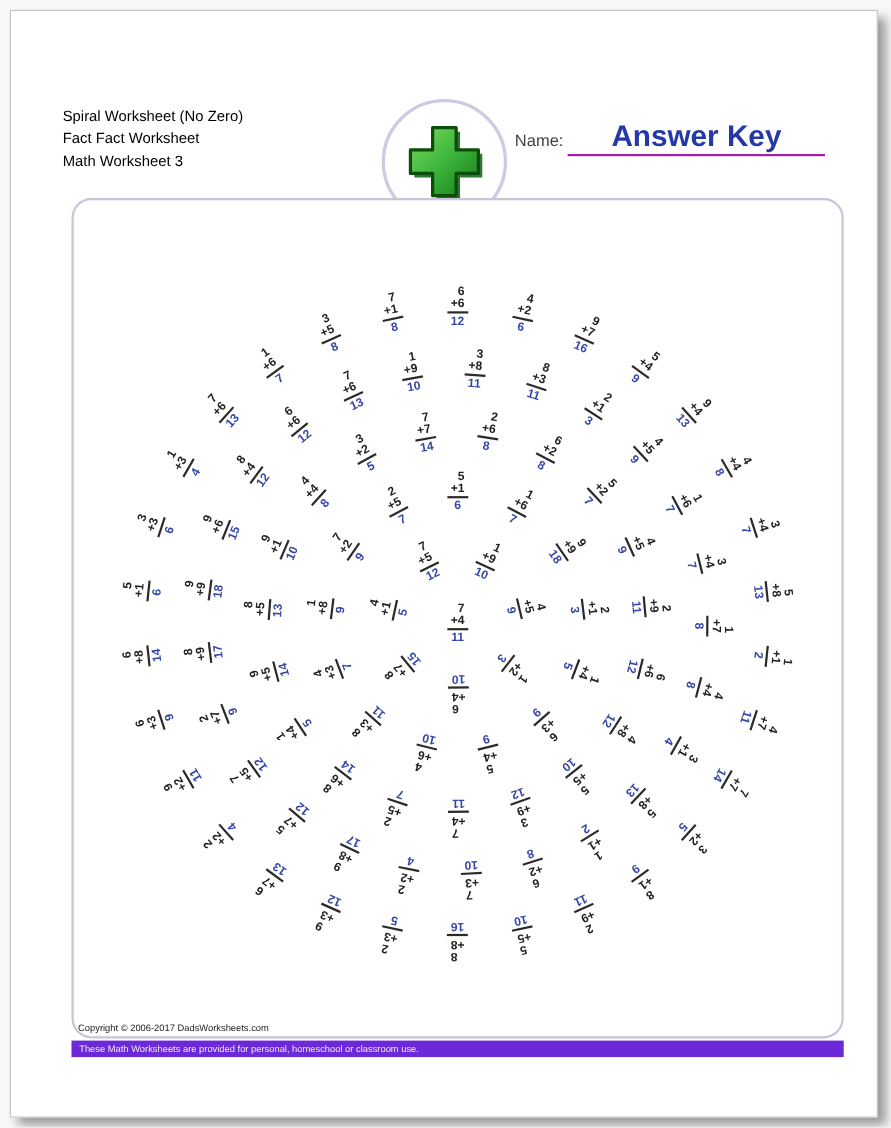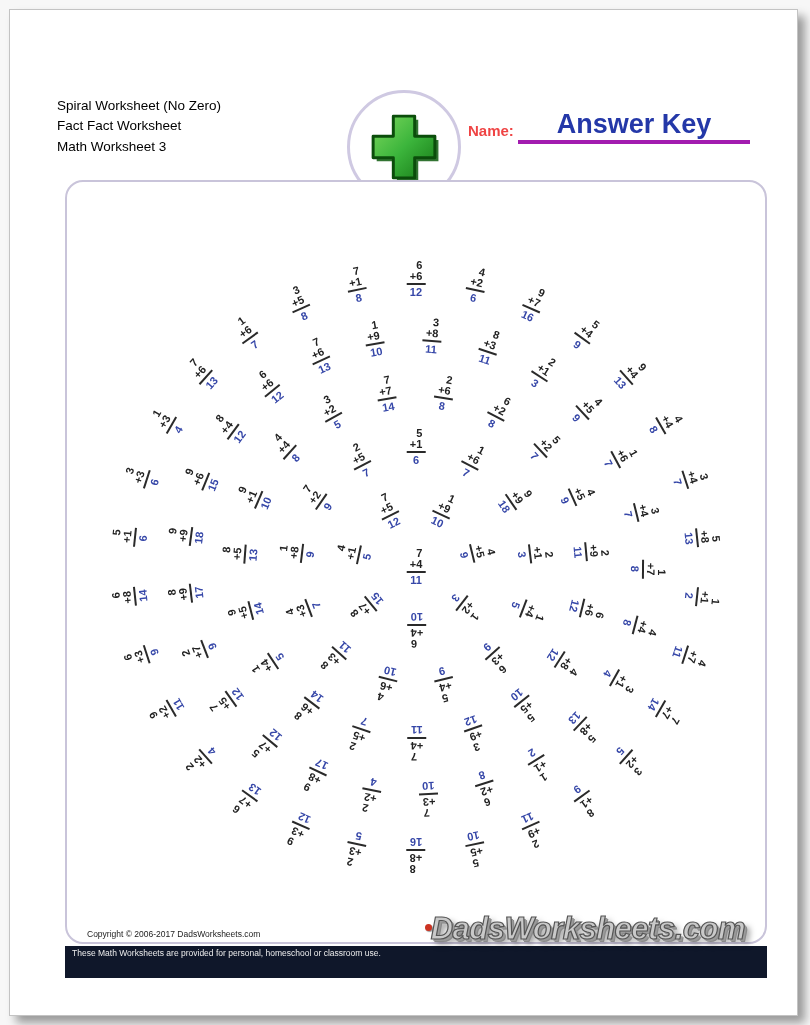--- a/index.html
+++ b/index.html
@@ -10,38 +10,38 @@
     box-shadow:7px 7px 9px rgba(0,0,0,0.38);
   }
   
   .header-block { position:absolute; left:47px; top:86px; font-size:13.5px; color:#000; line-height:1.5; }
   .plus-badge {
     position:absolute; left:337px; top:80px; width:108px; height:108px;
     border:3px solid #cfc9e2; border-radius:50%;
     background:#fff; display:flex; align-items:center; justify-content:center;
   }
   .name-row { position:absolute; left:458px; top:100px; width:282px; display:flex; align-items:flex-end; }
-  .name-label { font-weight:bold; font-size:15px; color:#ef4444; padding-bottom:5px; margin-right:4px; }
-  .name-line { flex:1; border-bottom:4px solid #a21caf; text-align:center; }
+  .name-label { font-weight:normal; font-size:15px; color:#404040; padding-bottom:5px; margin-right:4px; }
+  .name-line { flex:1; border-bottom:2px solid #a21caf; text-align:center; }
   .answer-key { font-size:27px; font-weight:bold; color:#2438a8; line-height:1.05; display:inline-block; padding-bottom:2px; }
   
   .sheet-box {
     position:absolute; left:55px; top:170px; width:698px; height:760px;
     border:2px solid #c9c4da; border-radius:18px; background:#fff;
   }
   .spiral { position:absolute; left:0; top:0; width:100%; height:100%; }
   .prob { position:absolute; font-weight:bold; font-size:11px; line-height:11px; color:#222; }
   .prob .op  { text-align:right; padding:0 3px; white-space:nowrap; }
   .prob .op2 { border-bottom:2px solid #2a2a2a; padding-bottom:1px; }
   .prob .sum { text-align:center; color:#3647a8; padding-top:2px; }
   
-  .copyright { position:absolute; left:20px; bottom:3px; font-size:8.5px; color:#222; }
+  .copyright { position:absolute; left:4px; bottom:3px; font-size:8.5px; color:#222; }
   .terms-bar {
-    position:absolute; left:55px; top:936px; width:702px; height:32px;
-    background:#0f172a; color:#ececec; font-size:8.5px; line-height:15px;
+    position:absolute; left:55px; top:936px; width:702px; height:15px;
+    background:#6d28d9; color:#ececec; font-size:8.5px; line-height:15px;
     padding-left:7px; box-sizing:border-box;
   }
   .logo {
     position:absolute; right:52px; top:901px; z-index:5;
     font-size:31px; font-weight:bold; font-style:italic; letter-spacing:-0.5px;
     color:#c9c9c9; -webkit-text-stroke:1.2px #555;
     text-shadow:2px 2px 0 #9a9a9a, 3px 3px 0 #8a8a8a, 5px 5px 6px rgba(0,0,0,0.5);
   }
   .logo-dot {
     position:absolute; left:-6px; top:13px; width:7px; height:7px;
@@ -558,19 +558,15 @@
             <div class="op">7</div>
             <div class="op op2">+1</div>
             <div class="sum">8</div>
           </div>
         </div>
       <div class="copyright">Copyright © 2006-2017 DadsWorksheets.com</div>
     </div>
 
     <div class="terms-bar">These Math Worksheets are provided for personal, homeschool or classroom use.</div>
 
-    <div class="logo">
-      <span class="logo-dot"></span>
-      <span>DadsWorksheets.com</span>
-    </div>
 
   </div>
 </div>
 
 </body></html>

